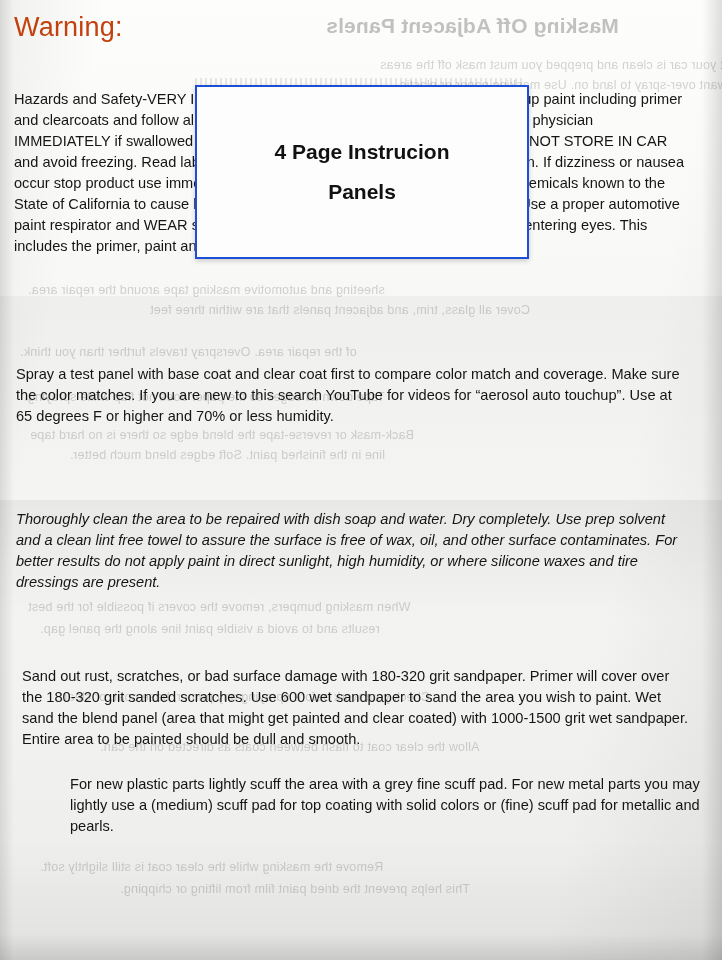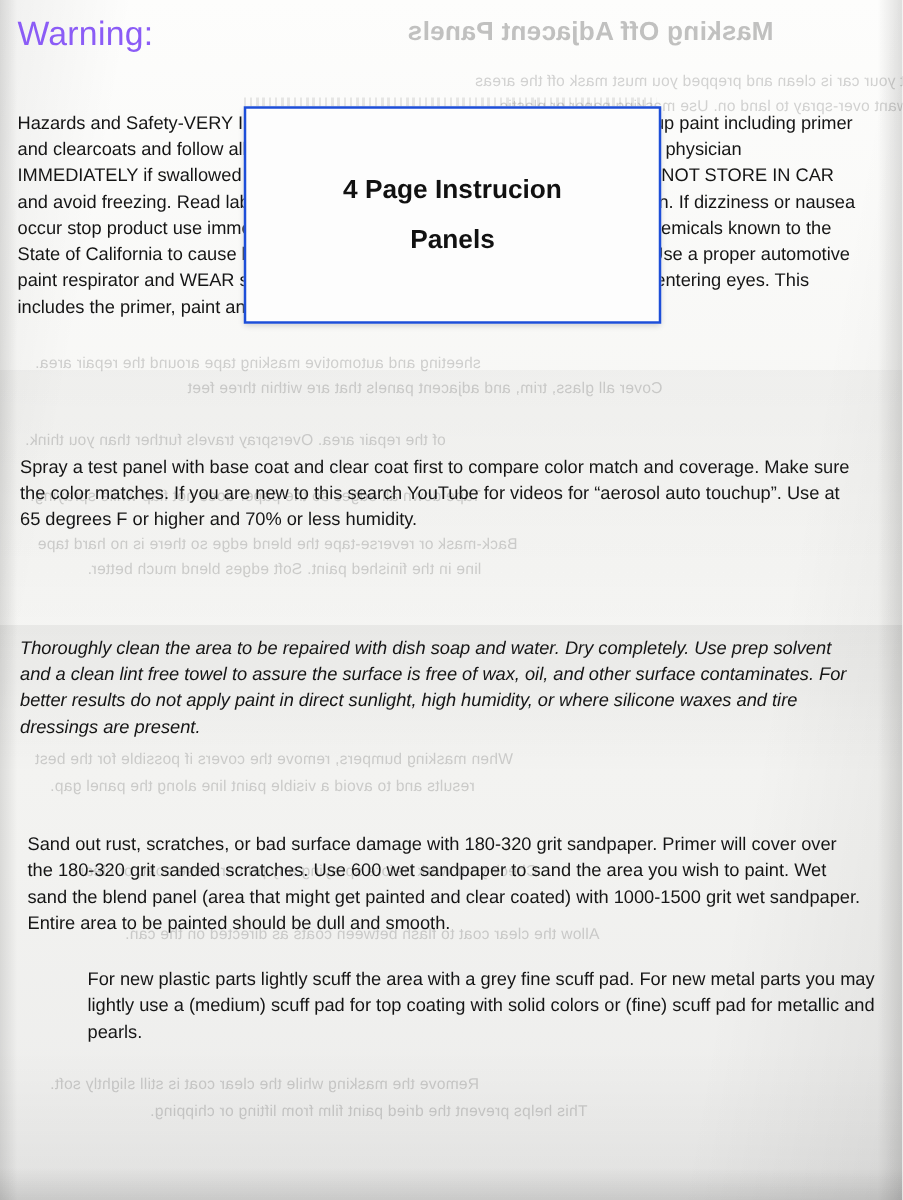--- a/index.html
+++ b/index.html
@@ -75,21 +75,21 @@
     position: absolute;
     inset: 0;
   }
 
   h1.section {
     position: absolute;
     margin: 0;
     font-weight: 400;
     font-size: 27px;
     letter-spacing: .2px;
-    color: #8b5cf6;
+    color: #c2410c;
   }
   .para {
     position: absolute;
     margin: 0;
     font-size: 14.6px;
     line-height: 21px;
     color: #151515;
   }
 
   

